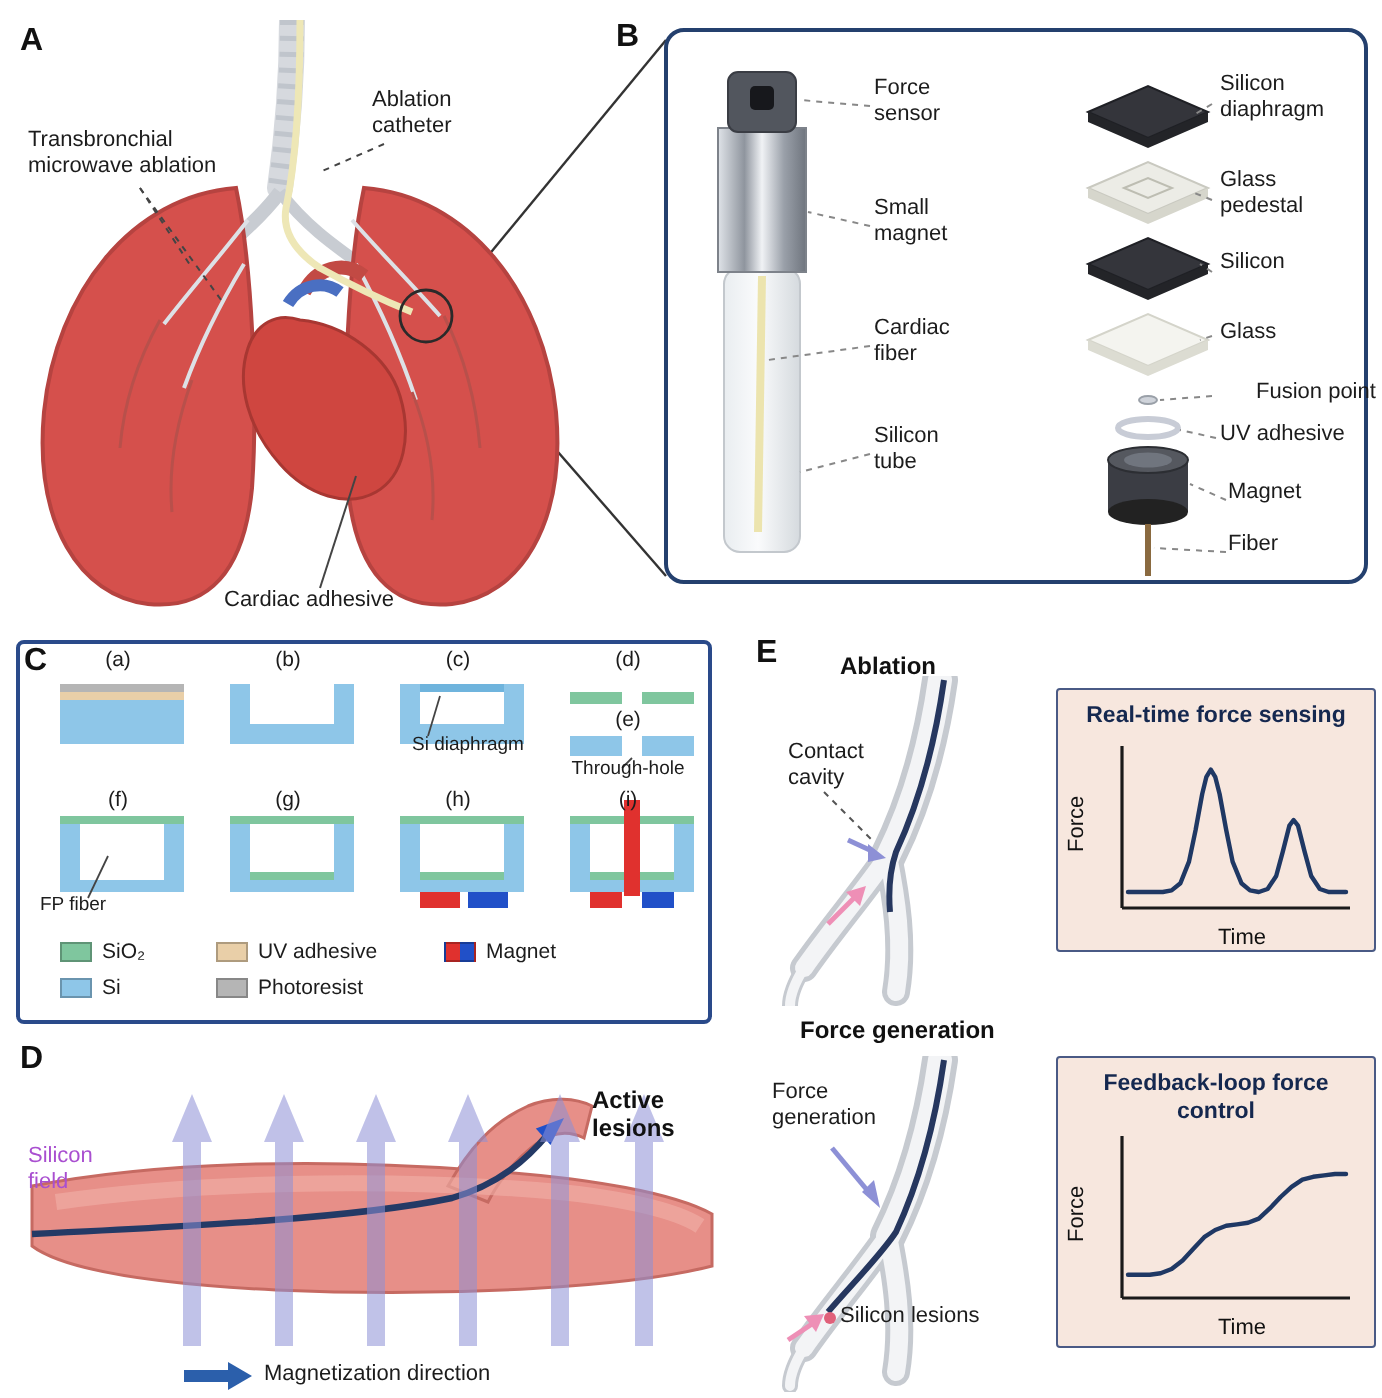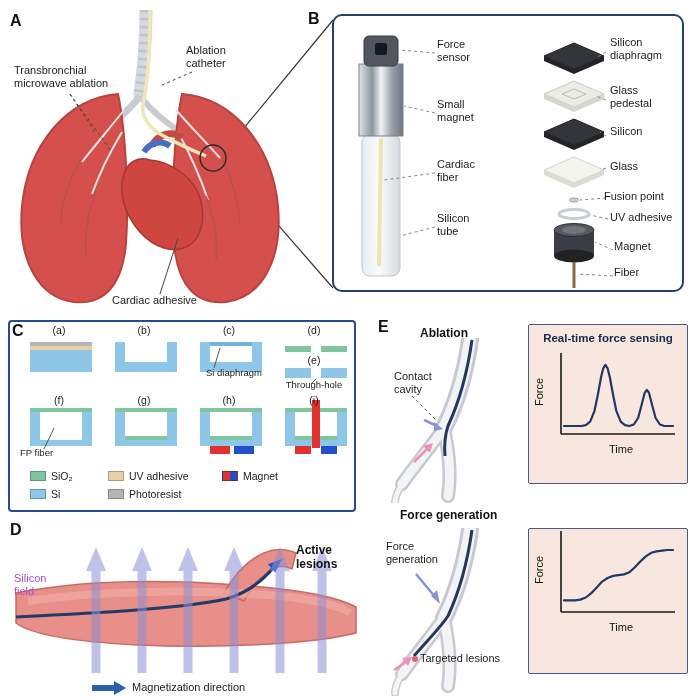--- a/index.html
+++ b/index.html
@@ -161,21 +161,21 @@
 fiber</div>
 <div class="abs lbl" style="left:437px;top:212px">Silicon
 tube</div>
 
 <div class="abs lbl" style="left:610px;top:36px">Silicon
 diaphragm</div>
 <div class="abs lbl" style="left:610px;top:84px">Glass
 pedestal</div>
 <div class="abs lbl" style="left:610px;top:125px">Silicon</div>
 <div class="abs lbl" style="left:610px;top:160px">Glass</div>
-<div class="abs lbl" style="left:604px;top:190px">Fusion point</div>
+<div class="abs lbl" style="left:628px;top:190px">Fusion point</div>
 <div class="abs lbl" style="left:610px;top:211px">UV adhesive</div>
 <div class="abs lbl" style="left:614px;top:240px">Magnet</div>
 <div class="abs lbl" style="left:614px;top:266px">Fiber</div>
 
 <div class="abs cbox" style="left:8px;top:320px;width:348px;height:192px">
   <svg class="abs" style="left:0;top:0" width="348" height="192" viewBox="0 0 348 192">
 
     <g>
       <rect x="20" y="20" width="62" height="4" fill="#b5b5b5"></rect>
       <rect x="20" y="24" width="62" height="4" fill="#e9cfa8"></rect>
@@ -350,21 +350,21 @@
   </g>
   <g>
     <line x1="32" y1="124" x2="45" y2="111" stroke="#ee8fb6" stroke-width="2.5"></line>
     <polygon points="51,105 41,108 48,115" fill="#ee8fb6"></polygon>
   </g>
   <path d="M30,58 L54,82" stroke="#555" stroke-width="1" stroke-dasharray="3 3"></path>
 </svg>
 <div class="abs lbl" style="left:394px;top:370px">Contact
 cavity</div>
 
-<div class="abs chart-box" style="left:528px;top:324px;width:160px;height:160px">
+<div class="abs chart-box" style="left:528px;top:344px;width:160px;height:132px">
   <div class="chart-title">Real-time force sensing</div>
   <div class="chart-body">
     <div class="ylab">Force</div>
     <svg width="134" height="100" viewBox="0 0 134 100">
       <line class="axis" x1="15" y1="4" x2="15" y2="85"></line>
       <line class="axis" x1="15" y1="85" x2="129" y2="85"></line>
       <polyline class="curve" points="18.0,77.0 22.4,77.0 26.7,77.0 31.1,77.0 35.4,77.0 39.8,76.2 44.2,72.6 48.5,61.8 51.8,46.0 55.1,28.0 57.2,19.4 59.4,15.8 61.6,19.4 63.8,28.0 67.1,46.0 70.3,61.8 74.7,72.6 79.0,76.2 83.4,77.0 87.8,75.5 92.1,69.0 95.4,56.8 98.7,43.8 100.8,41.0 103.0,43.8 106.3,56.8 109.6,69.0 113.9,75.5 118.3,77.0 122.6,77.0 127.0,77.0"></polyline>
     </svg>
   </div>
   <div class="xlab">Time</div>
@@ -389,23 +389,24 @@
     <line x1="34" y1="46" x2="54" y2="70" stroke="#8d90d6" stroke-width="2.5"></line>
     <polygon points="58,76 49,68 55,62" fill="#8d90d6"></polygon>
   </g>
   <g>
     <line x1="12" y1="142" x2="24" y2="134" stroke="#ee8fb6" stroke-width="2.5"></line>
     <polygon points="30,129 20,130 26,138" fill="#ee8fb6"></polygon>
   </g>
 </svg>
 <div class="abs lbl" style="left:386px;top:540px">Force
 generation</div>
-<div class="abs lbl" style="left:420px;top:652px">Targeted lesions</div>
+<div class="abs lbl" style="left:420px;top:652px">Silicon lesions</div>
 
 <div class="abs chart-box" style="left:528px;top:528px;width:160px;height:146px">
+  <div class="chart-title">Feedback-loop force control</div>
   <div class="chart-body" style="margin-top:-2px">
     <div class="ylab">Force</div>
     <svg width="134" height="100" viewBox="0 0 134 100">
       <line class="axis" x1="15" y1="4" x2="15" y2="85"></line>
       <line class="axis" x1="15" y1="85" x2="129" y2="85"></line>
       <polyline class="curve" points="18.0,73.4 23.4,73.4 28.9,73.4 34.3,72.6 39.8,70.5 45.3,66.2 50.7,60.4 56.1,54.6 61.6,51.0 67.1,48.9 72.5,48.2 78.0,47.4 83.4,45.3 88.9,40.2 94.3,34.5 99.8,29.4 105.2,25.8 110.6,24.4 116.1,23.7 121.5,23.0 127.0,23.0"></polyline>
     </svg>
   </div>
   <div class="xlab">Time</div>
 </div>

